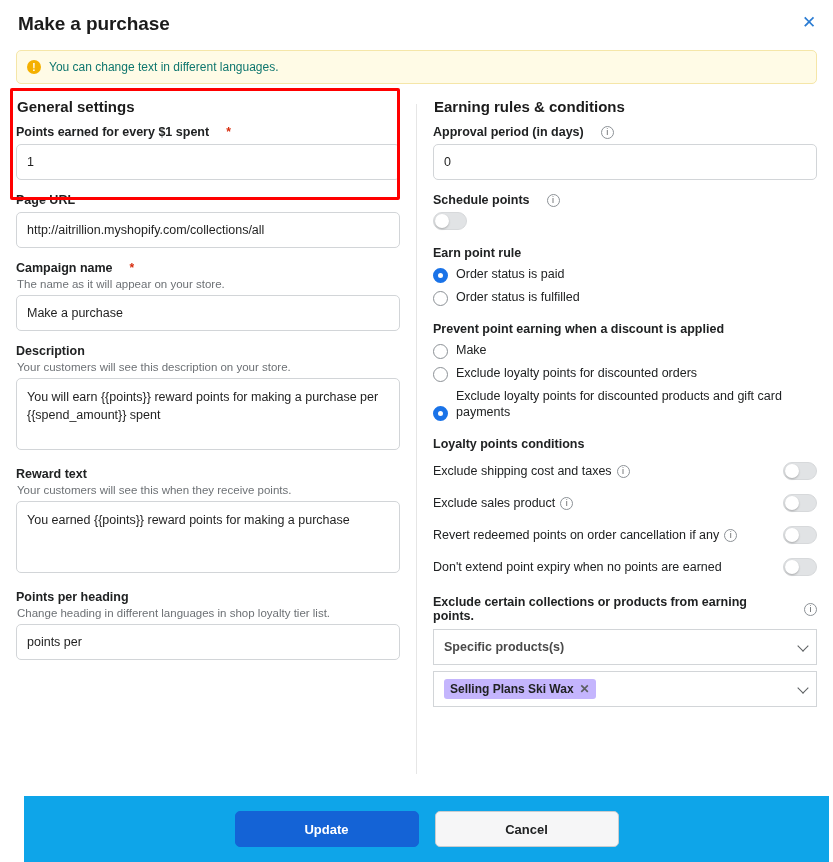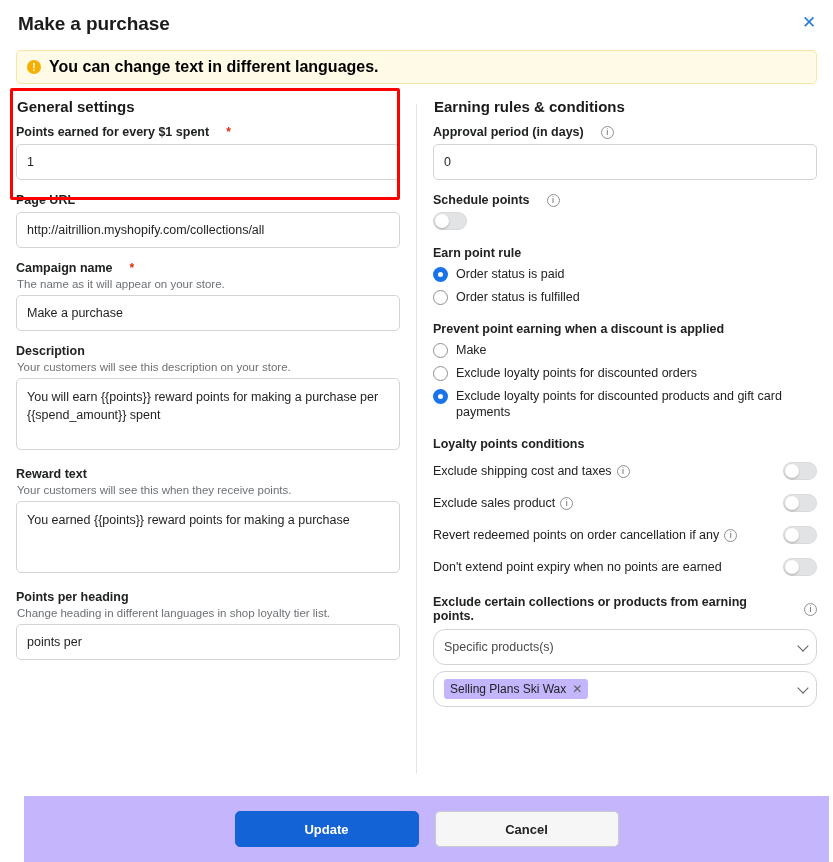--- a/index.html
+++ b/index.html
@@ -39,21 +39,21 @@
     padding: 0 10px;
     gap: 8px;
   }
   .banner-icon {
     width: 14px; height: 14px; border-radius: 50%;
     background: #f4b000; color: #fff;
     font-size: 10px; font-weight: bold;
     display: flex; align-items: center; justify-content: center;
     flex: 0 0 auto;
   }
-  .banner-text { font-size: 16px; color: #000000; font-weight: bold; }
+  .banner-text { font-size: 12px; color: #0f766e; }
 
   
   .body-cols {
     display: flex;
     padding: 14px 16px 0 16px;
     height: 740px;
   }
   .col-left { width: 392px; position: relative; }
   .col-divider { width: 1px; background: #e6e6e6; margin: 6px 16px 0 16px; height: 670px; }
   .col-right { width: 392px; }
@@ -119,21 +119,21 @@
   .toggle::after {
     content: ""; position: absolute;
     top: 1px; left: 1px;
     width: 14px; height: 14px; border-radius: 50%;
     background: #fff;
     box-shadow: 0 1px 2px rgba(0,0,0,.25);
   }
 
   
   .radio-row {
-    display: flex; align-items: flex-start; gap: 8px;
+    display: flex; align-items: flex-end; gap: 8px;
     margin: 6px 0;
     font-size: 12.5px; color: #202223;
   }
   .radio {
     width: 15px; height: 15px; border-radius: 50%;
     border: 1px solid #8c9196; background: #fff;
     flex: 0 0 auto; margin-top: 1px; position: relative; cursor: pointer;
   }
   .radio.checked { border: 5px solid #1a73e8; background: #fff; }
   .radio-label { line-height: 1.35; }
@@ -148,25 +148,26 @@
     display: flex; align-items: center; justify-content: space-between;
     padding: 7px 0;
     font-size: 12.5px; color: #202223;
   }
   .cond-left { display: flex; align-items: center; gap: 5px; }
 
   
   .select-wrap { position: relative; margin-top: 6px; }
   .select-box {
     width: 100%; height: 36px;
-    border: 1px solid #d2d5d8; border-radius: 12px; background: #fff;
+    border: 1px solid #d2d5d8; border-radius: 0; background: #fff;
     display: flex; align-items: center;
     padding: 0 30px 0 10px;
     font-size: 12.5px; color: #4a4a4a;
     cursor: pointer;
+    font-weight: bold;
   }
   .chevron {
     position: absolute; right: 10px; top: 13px;
     width: 8px; height: 8px;
     border-right: 1.6px solid #5c5f62; border-bottom: 1.6px solid #5c5f62;
     transform: rotate(45deg);
     pointer-events: none;
   }
   .tag {
     display: inline-flex; align-items: center; gap: 6px;
@@ -175,21 +176,21 @@
     font-size: 12px; color: #202223;
   }
   .tag-x { color: #5c5f62; font-size: 12px; cursor: pointer; }
 
   
   .footer {
     position: absolute; left: 0; right: 4px; bottom: 0;
     height: 66px;
     display: flex; align-items: center; justify-content: center;
     gap: 16px;
-    background: #c4b5fd;
+    background: #0ea5e9;
     margin-left: 24px;
   }
   .btn {
     height: 36px; min-width: 184px;
     border-radius: 5px; font-size: 13px; font-weight: bold;
     cursor: pointer; border: 1px solid transparent;
     font-family: "Liberation Sans", sans-serif;
   }
   .btn-primary { background: #1463d6; color: #fff; border-color: #1463d6; }
   .btn-secondary { background: #f6f6f7; color: #202223; border-color: #c9cccf; }

